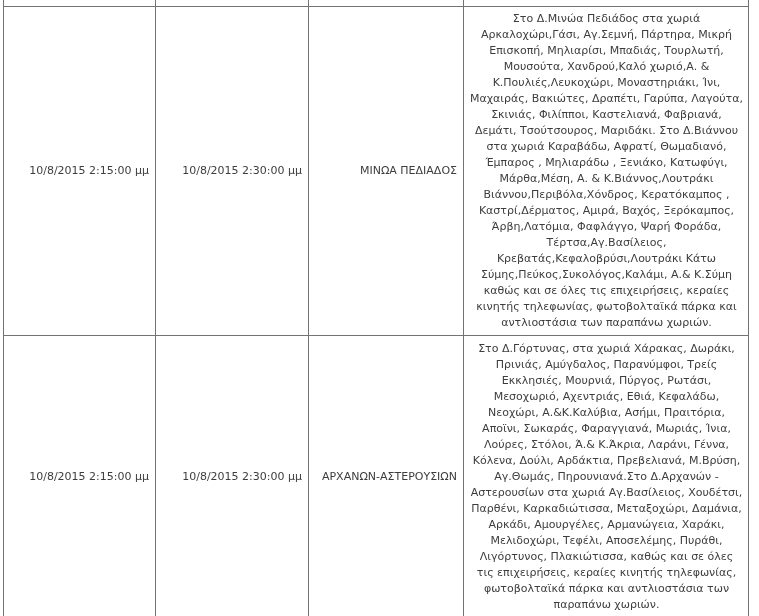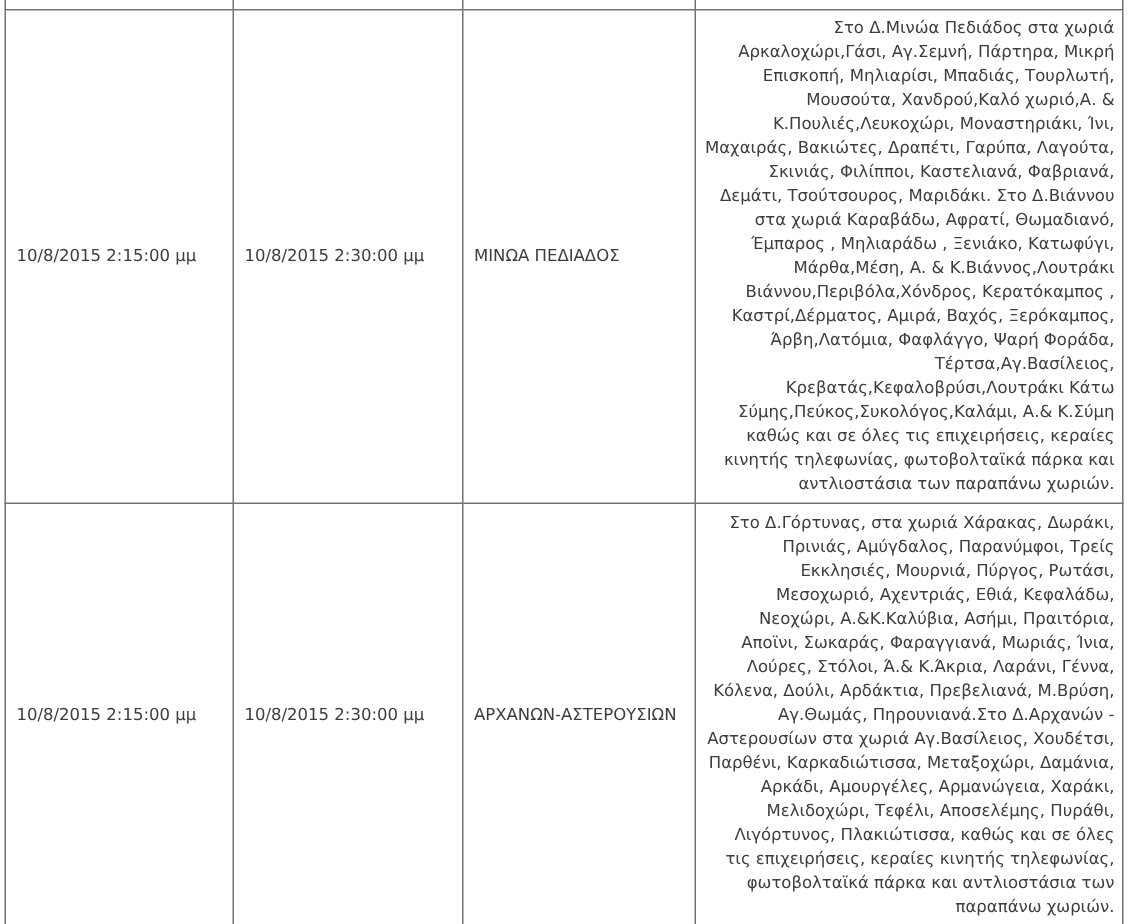--- a/index.html
+++ b/index.html
@@ -26,35 +26,36 @@
   td {
     border: 1px solid var(--border-color, #737373);
     color: var(--text-color, #3d3d3d);
     font-size: 11px;
     line-height: 16px;
     vertical-align: middle;
     background: var(--page-background, #ffffff);
     padding: 2px 6px;
     overflow: hidden;
     word-wrap: break-word;
+    text-align: right;
   }
   tr.partial-top td {
     border-top: none;
     height: 6px;
     padding: 0;
   }
   tr.row1 td { height: 322px; }
   tr.row2 td { height: 276px; }
   td.time, td.muni {
     white-space: nowrap;
     padding-left: 7px;
   }
   td.areas {
     padding: 3px 5px 3px 6px;
-    text-align: right;
+    text-align: center;
     margin-top: 26px;
   }
 </style>
 </head>
 <body>
 
 <table class="schedule">
   <colgroup>
     <col class="c1">
       <col class="c2">

